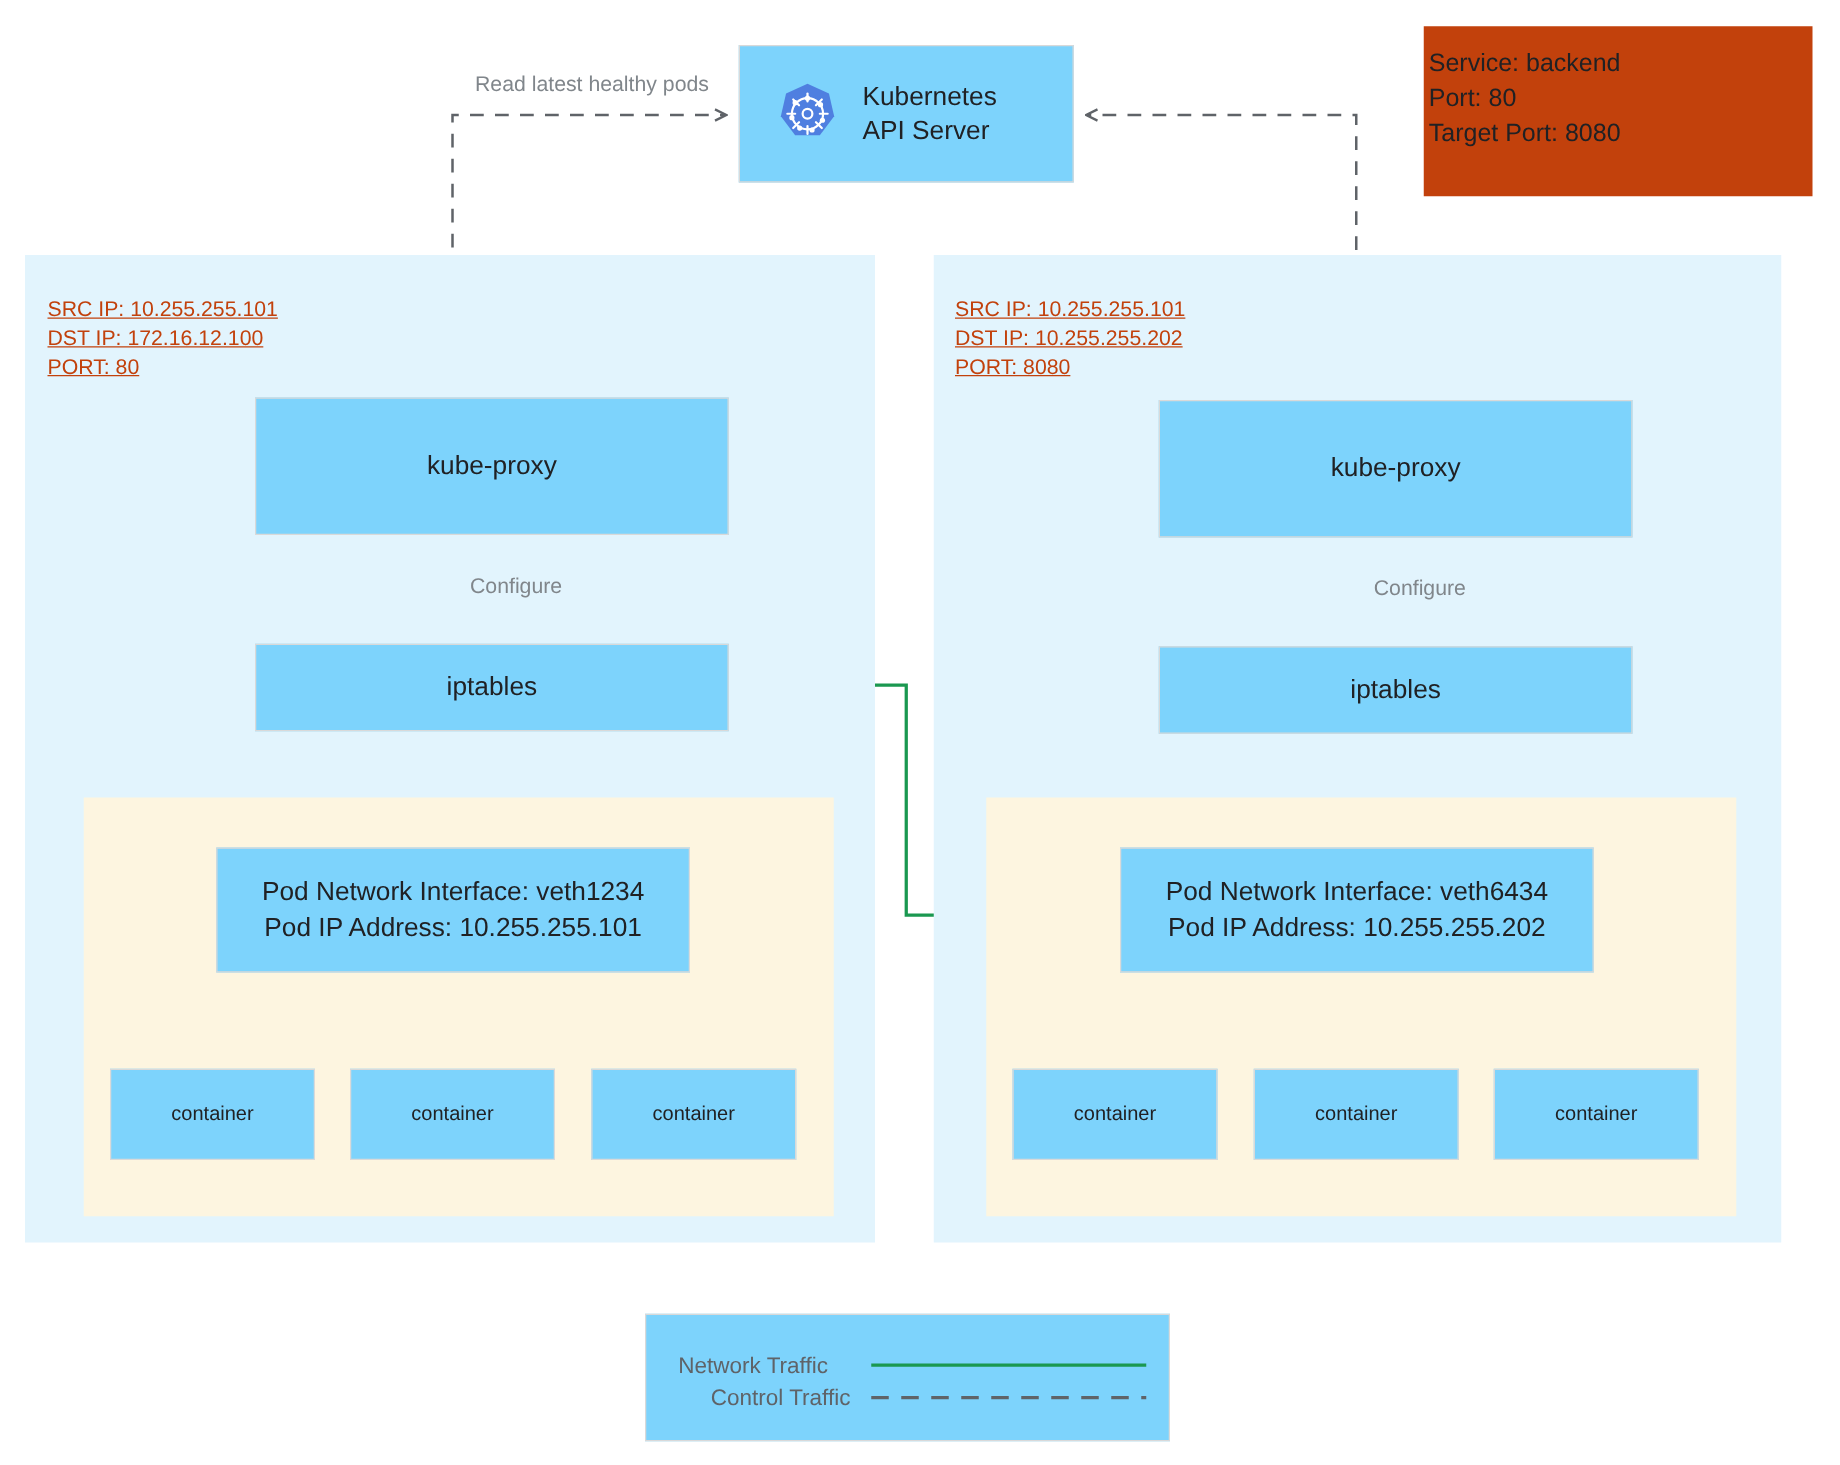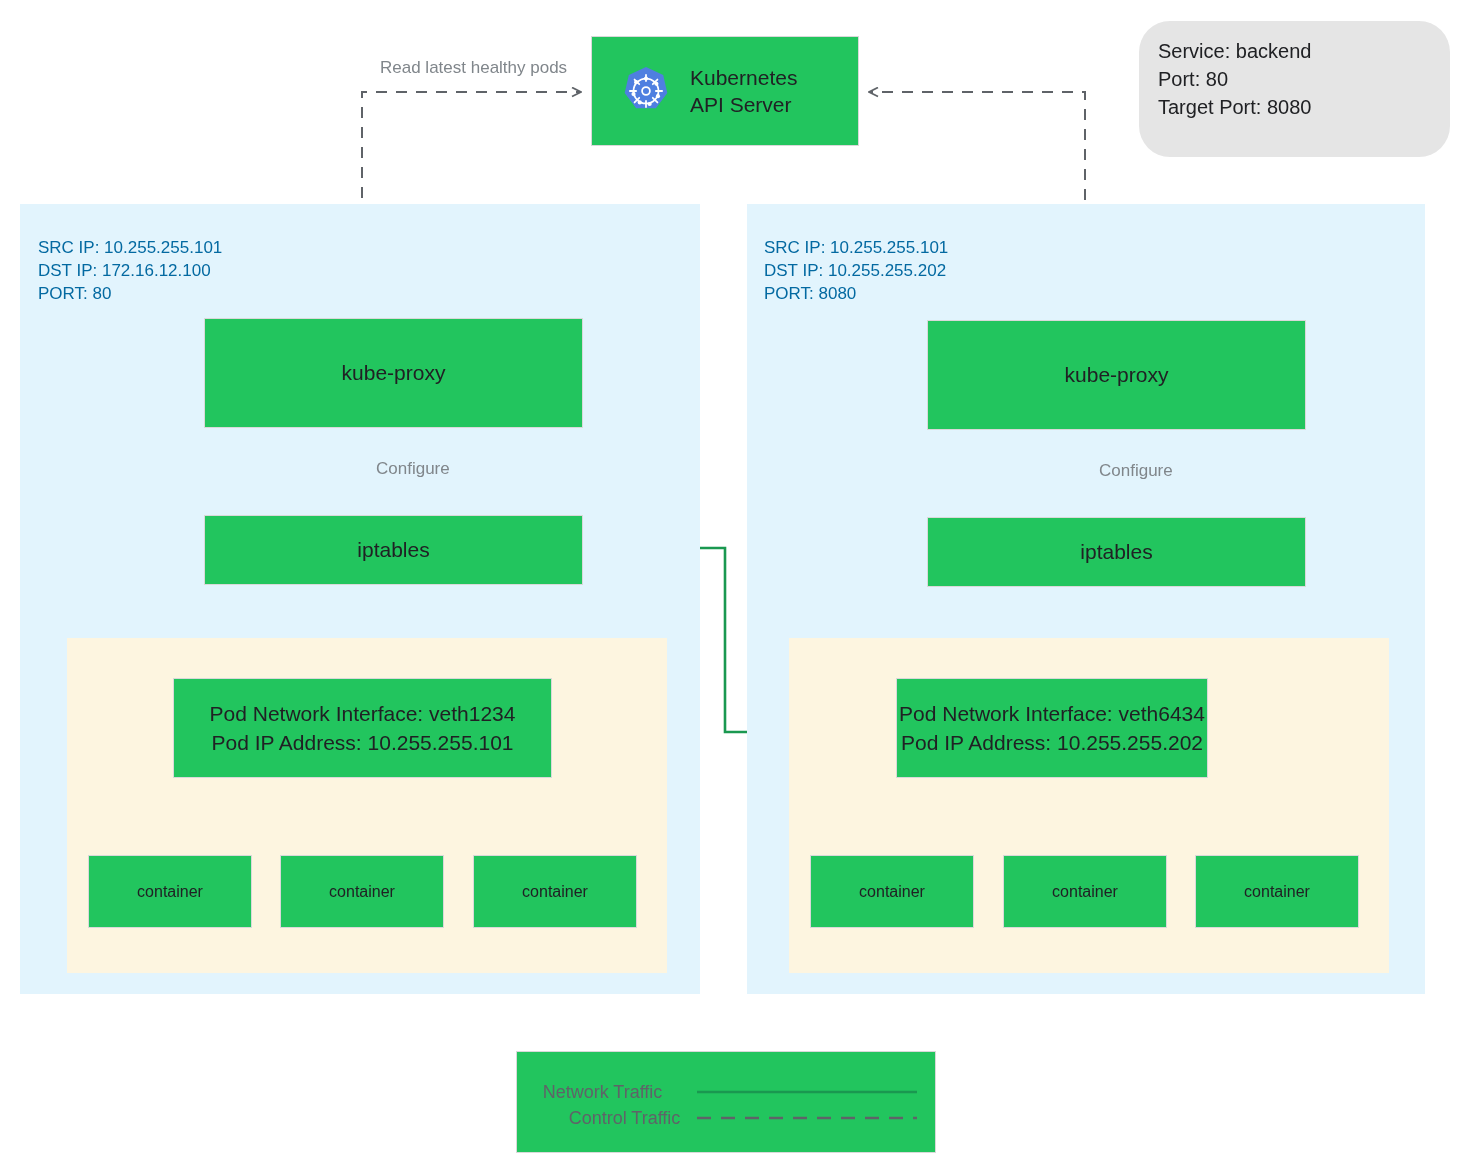--- a/index.html
+++ b/index.html
@@ -15,21 +15,21 @@
     position: relative;
     width: 1472px;
     height: 1172px;
     background: #ffffff;
     overflow: hidden;
   }
   .abs { position: absolute; }
 
   
   .wbox {
-    background: #22c55e;
+    background: #7dd3fc;
     border: 1px solid #d9d9d9;
     box-sizing: border-box;
     display: flex;
     align-items: center;
     justify-content: center;
     text-align: center;
     color: #202124;
   }
   .node-region {
     background: #e2f4fd;
@@ -48,32 +48,32 @@
   }
   #api-server-title {
     font-size: 21px; line-height: 27px; color: #202124;
     text-align: left; white-space: pre-line;
   }
   .k8s-logo { width: 52px; height: 52px; flex: 0 0 auto; }
 
   
   #service-info-box {
     left: 1139px; top: 21px; width: 311px; height: 136px;
-    background: #e5e5e5; box-sizing: border-box;
-    padding: 16px 0 0 19px;
-    border-radius: 31px;
+    background: #c2410c; box-sizing: border-box;
+    padding: 16px 0 0 4px;
   }
   #service-info-box div {
     font-size: 20px; line-height: 28px; color: #202124;
   }
 
   
   .ipinfo div {
-    font-size: 17px; line-height: 23px; color: #0369a1;
+    font-size: 17px; line-height: 23px; color: #c2410c;
     white-space: nowrap;
+    text-decoration: underline;
   }
   .kube-proxy-box, .iptables-box {
     font-size: 21px;
     margin-left: 31px;
   }
   .podif-box {
     flex-direction: column;
     font-size: 21px; line-height: 29px;
   }
   .container-box { font-size: 16px; }
@@ -208,21 +208,21 @@
   </div>
 
   <div class="abs edge-label" style="left:1099px; top:461px;">Configure</div>
 
   <div class="abs wbox iptables-box" style="left:896px; top:517px; width:379px; height:70px;">
     <span>iptables</span>
   </div>
 
   <div class="abs pod-region" style="left:789px; top:638px; width:600px; height:335px;"></div>
 
-  <div class="abs wbox podif-box" style="left:896px; top:678px; width:312px; height:100px;">
+  <div class="abs wbox podif-box" style="left:896px; top:678px; width:379px; height:100px;">
     <span>Pod Network Interface: veth6434</span>
     <span>Pod IP Address: 10.255.255.202</span>
   </div>
 
   <div class="abs wbox container-box" style="left:810px; top:855px; width:164px; height:73px;">
     <span>container</span>
   </div>
   <div class="abs wbox container-box" style="left:1003px; top:855px; width:164px; height:73px;">
     <span>container</span>
   </div>

